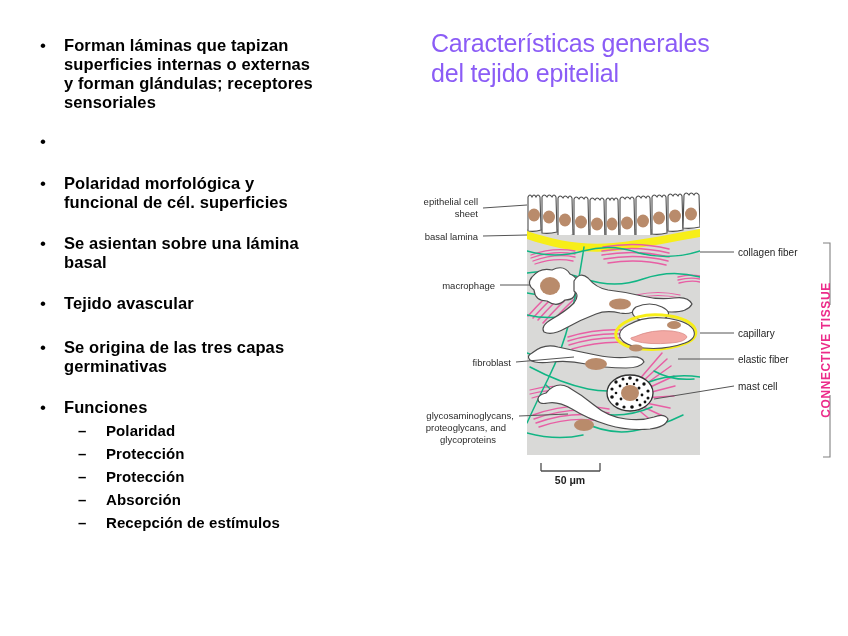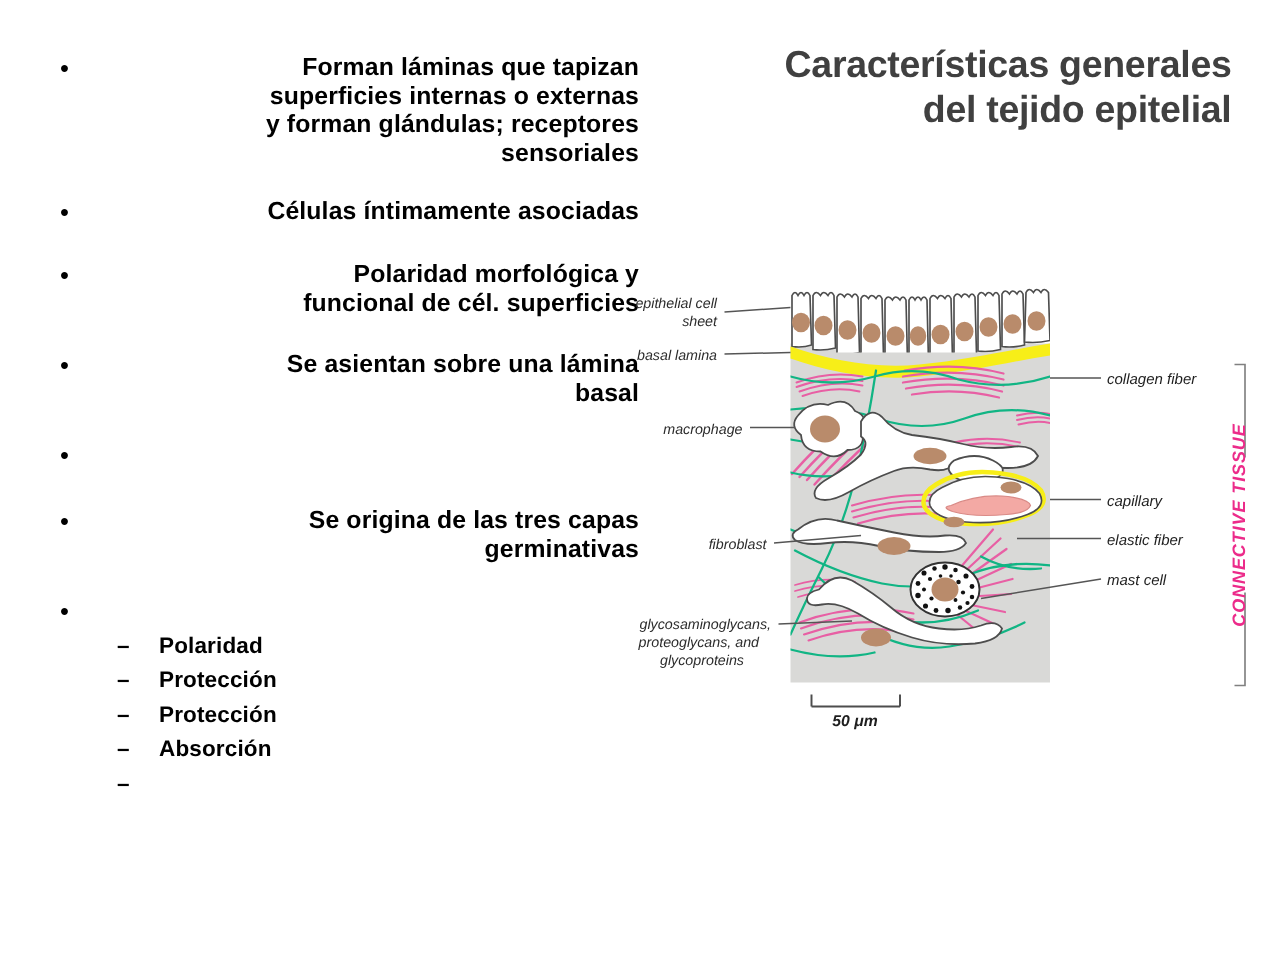--- a/index.html
+++ b/index.html
@@ -38,21 +38,20 @@
     padding-left: 6px;
     box-sizing: border-box;
   }
   .bullet-text {
     flex: 1 1 auto;
     font-size: 16.5px;
     font-weight: bold;
     line-height: 19px;
     letter-spacing: 0.1px;
     white-space: pre-line;
-    text-align: right;
   }
 
   .sub-list {
     margin-top: 2px;
     margin-left: 44px;
   }
   .sub-row {
     display: flex;
     align-items: flex-start;
     margin-bottom: 2px;
@@ -71,36 +70,34 @@
     letter-spacing: 0.1px;
   }
 
   
   #slide-title {
     position: absolute;
     left: 431px;
     top: 28px;
     width: 390px;
     font-size: 25px;
-    font-weight: bold;
+    font-weight: normal;
     line-height: 30px;
-    color: #404040;
+    color: #8b5cf6;
     letter-spacing: -0.2px;
     white-space: pre-line;
-    text-align: right;
   }
 
   
   #figure {
     position: absolute;
     left: 378px;
     top: 185px;
     width: 470px;
     height: 305px;
-    font-style: italic;
   }
   #figure svg { display: block; }
 
   .fig-label {
     font-family: "Liberation Sans", sans-serif;
     font-size: 9.5px;
     fill: #2b2b2b;
   }
   .fig-label-b {
     font-family: "Liberation Sans", sans-serif;
@@ -133,47 +130,48 @@
   <div class="bullet-row">
     <div class="bullet-marker">•</div>
     <div class="bullet-text">Forman láminas que tapizan
 superficies internas o externas
 y forman glándulas; receptores
 sensoriales</div>
   </div>
 
   <div class="bullet-row" style="margin-bottom:22px;">
     <div class="bullet-marker">•</div>
-    <div class="bullet-text">Células íntimamente asociadas</div>
   </div>
 
   <div class="bullet-row" style="margin-bottom:22px;">
     <div class="bullet-marker">•</div>
     <div class="bullet-text">Polaridad morfológica y
 funcional de cél. superficies</div>
   </div>
 
   <div class="bullet-row" style="margin-bottom:22px;">
     <div class="bullet-marker">•</div>
     <div class="bullet-text">Se asientan sobre una lámina
 basal</div>
   </div>
 
   <div class="bullet-row" style="margin-bottom:24px;">
     <div class="bullet-marker">•</div>
+    <div class="bullet-text">Tejido avascular</div>
   </div>
 
   <div class="bullet-row" style="margin-bottom:22px;">
     <div class="bullet-marker">•</div>
     <div class="bullet-text">Se origina de las tres capas
 germinativas</div>
   </div>
 
   <div class="bullet-row" style="margin-bottom:0;">
     <div class="bullet-marker">•</div>
+    <div class="bullet-text">Funciones</div>
   </div>
 
   <div class="sub-list">
     <div class="sub-row">
       <div class="sub-marker">–</div>
       <div class="sub-text">Polaridad</div>
     </div>
     <div class="sub-row">
       <div class="sub-marker">–</div>
       <div class="sub-text">Protección</div>
@@ -181,20 +179,21 @@
     <div class="sub-row">
       <div class="sub-marker">–</div>
       <div class="sub-text">Protección</div>
     </div>
     <div class="sub-row">
       <div class="sub-marker">–</div>
       <div class="sub-text">Absorción</div>
     </div>
     <div class="sub-row">
       <div class="sub-marker">–</div>
+      <div class="sub-text">Recepción de estímulos</div>
     </div>
   </div>
 
 </div>
 
 <div id="figure">
 <svg width="470" height="305" viewBox="0 0 470 305" xmlns="http://www.w3.org/2000/svg">
 
   <defs>
     <clipPath id="matrixClip">

